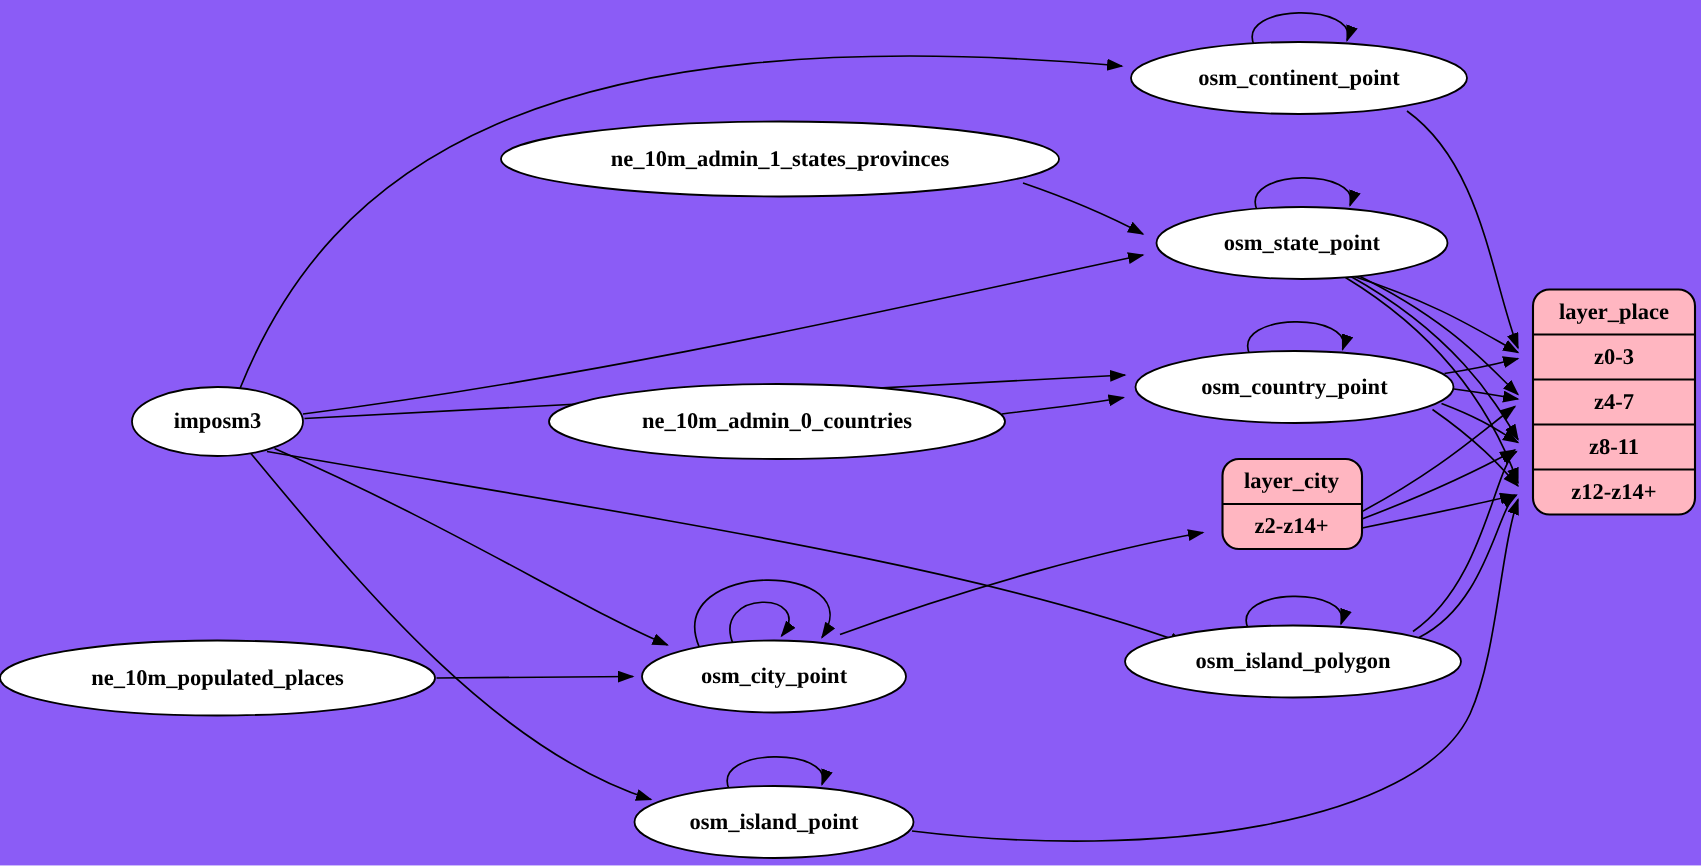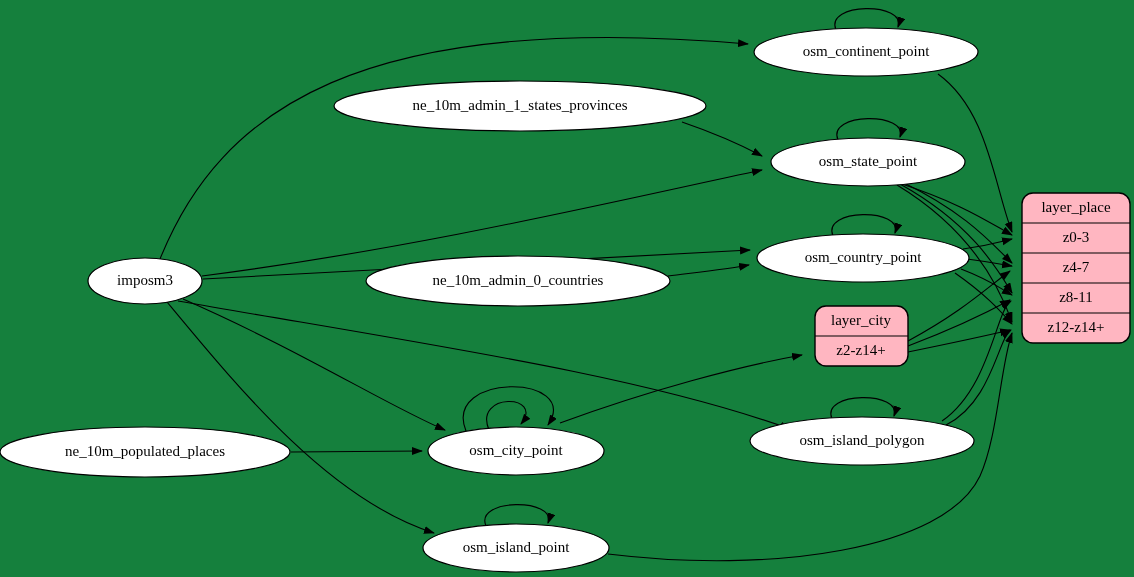--- a/index.html
+++ b/index.html
@@ -1,16 +1,16 @@
 <!DOCTYPE html>
 <html><head>
 <meta charset="utf-8">
 <style>
   html,body{margin:0;padding:0;background:#ffffff;}
-  .canvas{position:relative;width:1134px;height:577px;background:#15803d;overflow:hidden;}
+  .canvas{position:relative;width:1134px;height:577px;background:#8b5cf6;overflow:hidden;font-weight:bold;}
   svg{display:block;}
   .edge{fill:none;stroke:#000000;stroke-width:1.1;}
   .node-shape{fill:#ffffff;stroke:#000000;stroke-width:1.2;}
   .record-shape{stroke:#000000;stroke-width:1.4;}
   .divider{stroke:#000000;stroke-width:1.2;}
   .node-label{font-family:"Liberation Serif","DejaVu Serif",serif;font-size:15px;fill:#000000;
               text-anchor:middle;dominant-baseline:middle;}
 </style>
 </head>
 <body>

